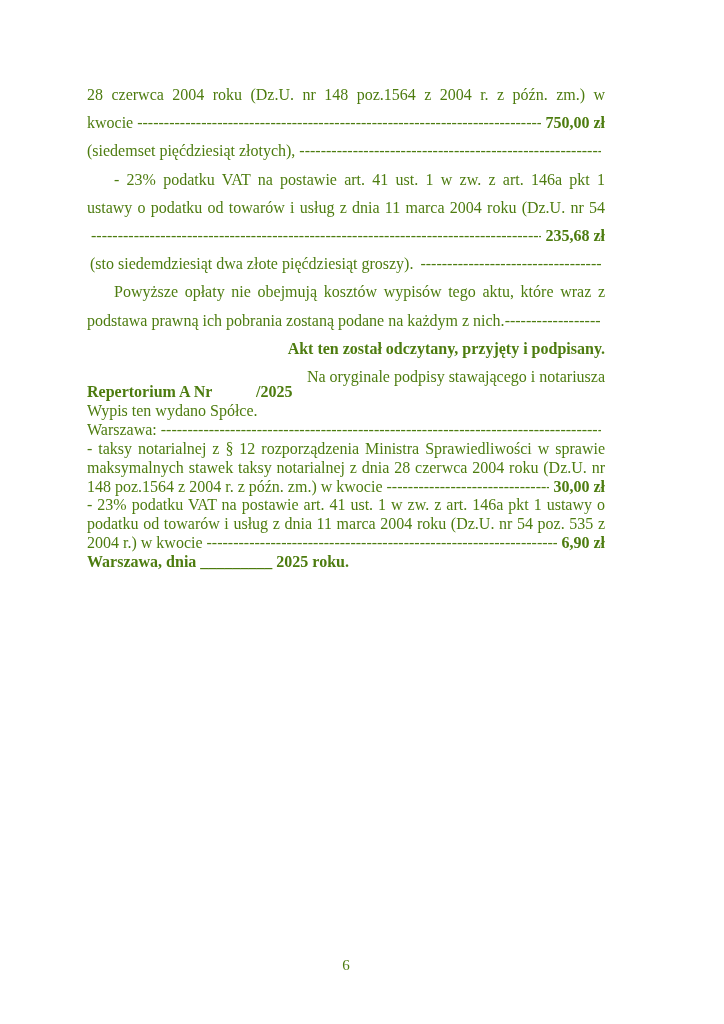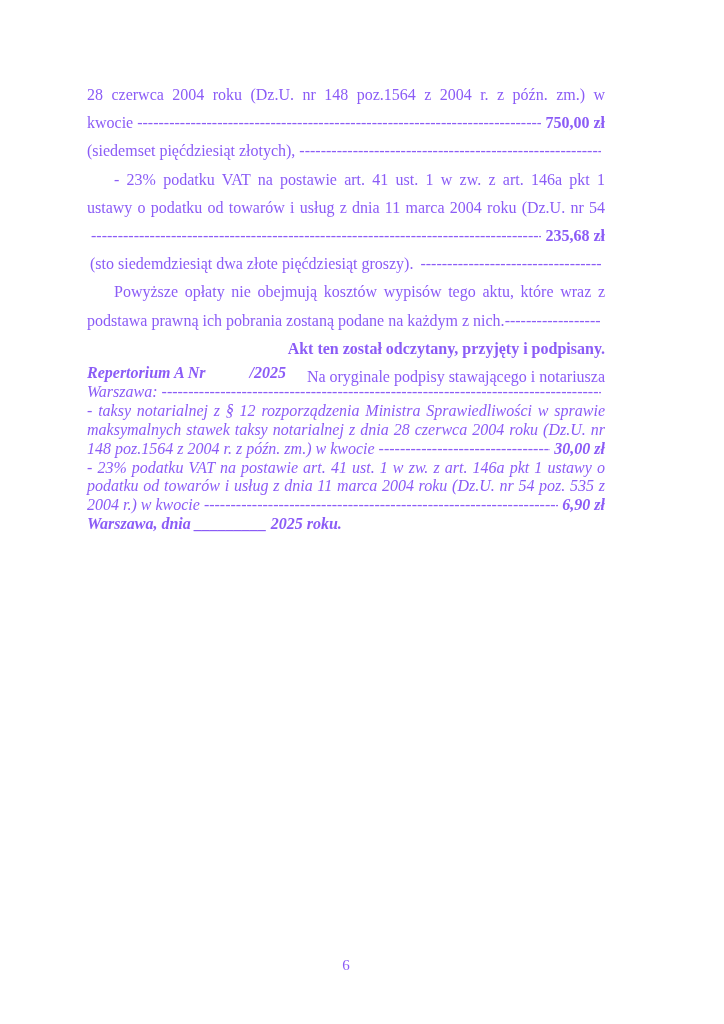--- a/index.html
+++ b/index.html
@@ -1,27 +1,27 @@
 <!DOCTYPE html>
 <html><head>
 <meta charset="utf-8">
 <style>
   html,body{margin:0;padding:0;background:#ffffff;}
   .page{
     position:relative;
     width:724px;height:1024px;
     background:#ffffff;
-    color:#8b5cf6;
+    color:#4d7c0f;
     font-family:"Liberation Serif","DejaVu Serif",serif;
     font-size:16px;
     overflow:hidden;
   }
   .block{position:absolute;left:87px;width:518px;}
   #block1{top:81px;line-height:28.2px;}
-  #block2{top:364px;line-height:18.9px;font-style:italic;}
+  #block2{top:383px;line-height:18.9px;}
   .l-justify{text-align:justify;text-align-last:justify;}
   .l-center{text-align:right;}
   .l-left{text-align:left;}
   .l-leader{display:flex;align-items:center;}
   .lt{white-space:pre;flex:0 0 auto;}
   .fill{flex:1 1 auto;overflow:hidden;white-space:nowrap;margin:0 4px;}
   .fill.nogap{margin-left:0;}
   .amt{flex:0 0 auto;font-weight:bold;white-space:pre;}
   .b{font-weight:bold;}
   .ind{text-indent:27px;}
@@ -76,20 +76,21 @@
     <div class="l-center b">Akt ten został odczytany, przyjęty i podpisany.</div>
 
     <div class="l-center">Na oryginale podpisy stawającego i notariusza</div>
 
   </div>
 
   <div class="block" id="block2">
 
     <div class="l-left b pre">Repertorium A Nr           /2025</div>
 
+    <div class="l-left">Wypis ten wydano Spółce.</div>
 
     <div class="l-leader">
       <span class="lt">Warszawa:</span>
       <span class="fill">----------------------------------------------------------------------------------------------------------------------------------------------------------------</span>
     </div>
 
     <div class="l-justify">- taksy notarialnej z § 12 rozporządzenia Ministra Sprawiedliwości w sprawie</div>
 
     <div class="l-justify">maksymalnych stawek taksy notarialnej z dnia 28 czerwca 2004 roku (Dz.U. nr</div>
 

